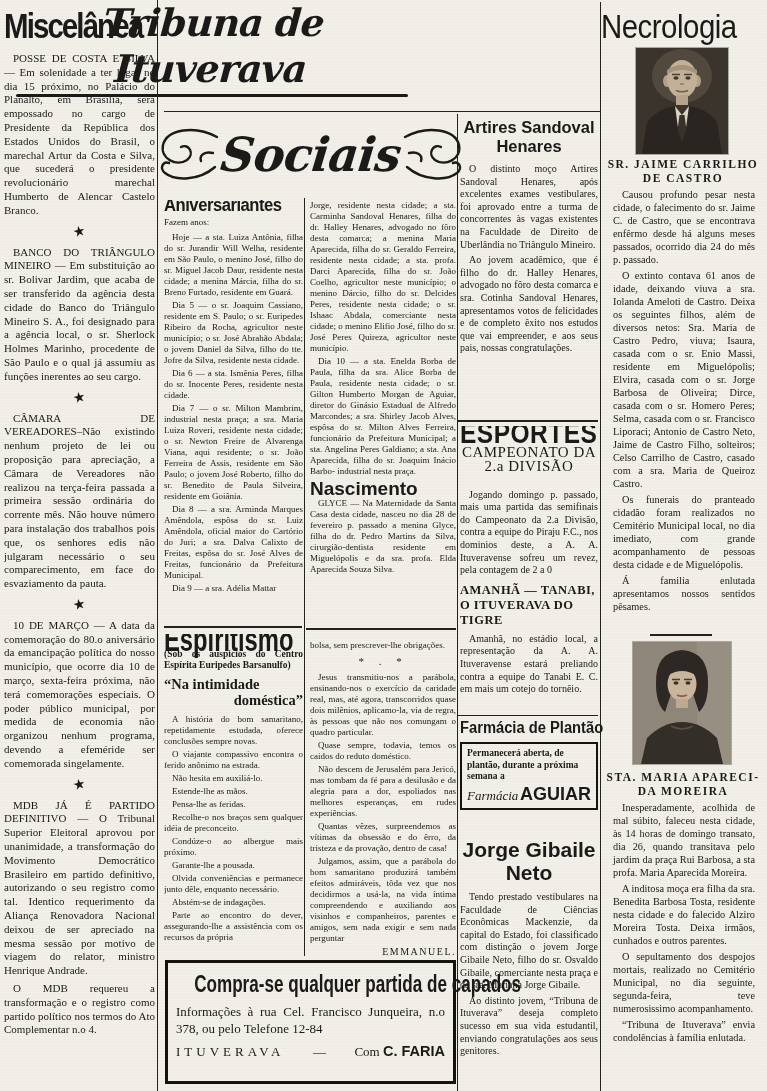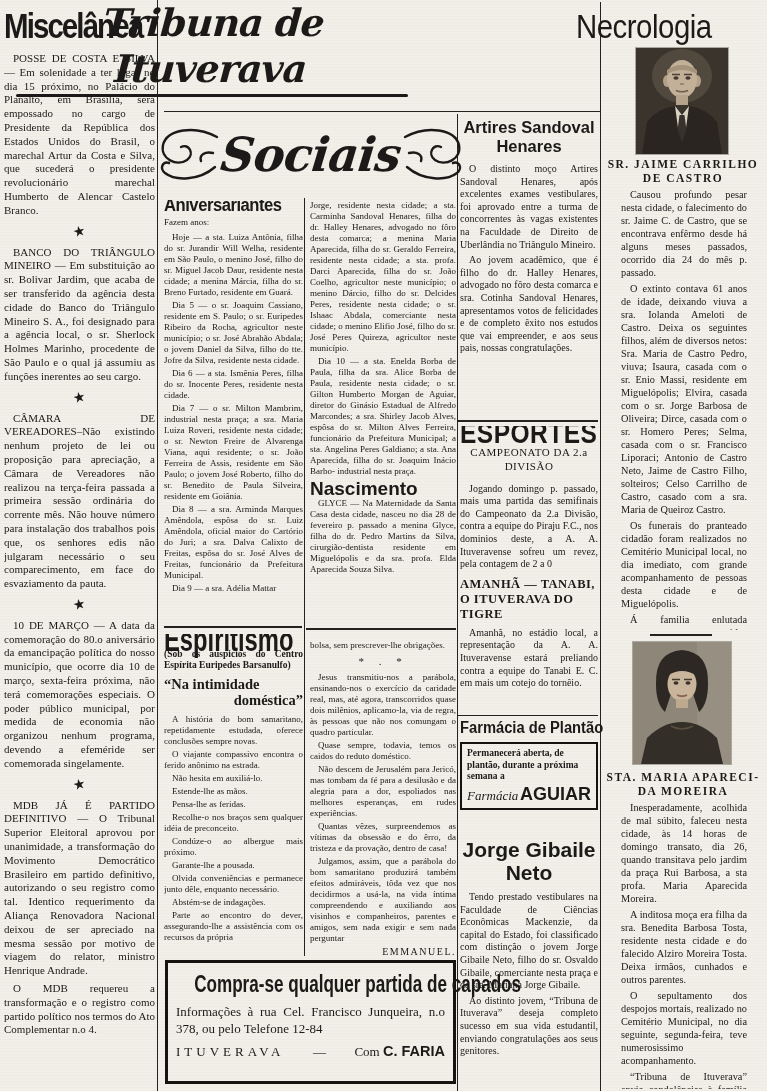--- a/index.html
+++ b/index.html
@@ -79,41 +79,41 @@
   #ad-box .city{letter-spacing:4px;}
   #ad-box .brand{font-family:"Liberation Sans",sans-serif;font-weight:bold;font-size:14.5px;}
 
   
   .col4body{font-size:10px;line-height:12.6px;}
   .col4body p{margin:0 0 3px;text-indent:9px;text-align:justify;}
   #artires{left:460px;top:118px;width:138px;height:300px;overflow:hidden;}
   #artires h2{font-size:16.5px;text-align:center;line-height:19px;margin-bottom:7px;}
   #esportes{left:460px;top:426px;width:138px;height:286px;overflow:hidden;}
   #esportes h2{font-size:25px;letter-spacing:.5px;white-space:nowrap;transform:scale(.98,1.15);transform-origin:left top;margin-bottom:6px;}
-  #esportes .sub1{font-size:11px;text-align:center;letter-spacing:.5px;line-height:14px;margin:2px 0 10px;}
+  #esportes .sub1{font-size:15px;text-align:center;letter-spacing:.5px;line-height:14px;margin:2px 0 16px;}
   #esportes .sub2{font-weight:bold;font-size:12.5px;line-height:15px;letter-spacing:.5px;margin:6px 0 5px;}
   #farmacia{left:460px;top:719px;width:138px;}
   #farmacia h2{font-size:16px;white-space:nowrap;transform:scaleX(.92);transform-origin:left;margin-bottom:5px;}
   #farmacia .pbox{border:2px solid #15130f;padding:4px 5px 3px;}
   #farmacia .pbox .txt{font-weight:bold;font-size:9.5px;line-height:11.5px;}
   #farmacia .pbox .row{display:flex;justify-content:space-between;align-items:baseline;margin-top:1px;}
   #farmacia .pbox .fname{font-size:13px;font-style:italic;}
   #farmacia .pbox .fbrand{font-family:"Liberation Sans",sans-serif;font-weight:bold;font-size:18px;}
   #gibaile{left:460px;top:838px;width:138px;height:250px;overflow:hidden;}
   #gibaile h2{font-size:21px;line-height:23px;text-align:center;margin-bottom:7px;}
 
   
-  #necrologia-title{position:absolute;left:576px;top:8px;width:158px;}
+  #necrologia-title{position:absolute;left:601px;top:8px;width:158px;}
   #necrologia-title .t{font-family:"Liberation Sans",sans-serif;font-weight:normal;font-size:30px;
     letter-spacing:-.5px;white-space:nowrap;transform:scale(.98,1.1);transform-origin:left top;display:inline-block;}
   .photo{position:absolute;box-shadow:0 0 0 1px rgba(40,35,30,.35);}
   .obitname{position:absolute;width:158px;text-align:center;font-size:11.5px;font-weight:bold;
     letter-spacing:1.5px;line-height:14px;}
   .obitbody{position:absolute;width:158px;font-size:10.3px;line-height:13px;overflow:hidden;}
-  .obitbody p{margin:0 16px 3px;text-indent:9px;text-align:justify;}
+  .obitbody p{margin:0 8px 3px;text-indent:9px;text-align:justify;}
 </style>
 </head>
 <body>
 
 <div id="page">
 
   <div class="vrule" style="left:157px;top:0;height:1091px"></div>
   <div class="vrule" style="left:304px;top:198px;height:758px"></div>
   <div class="vrule" style="left:457px;top:114px;height:977px"></div>
   <div class="vrule" style="left:600px;top:2px;height:1089px"></div>

